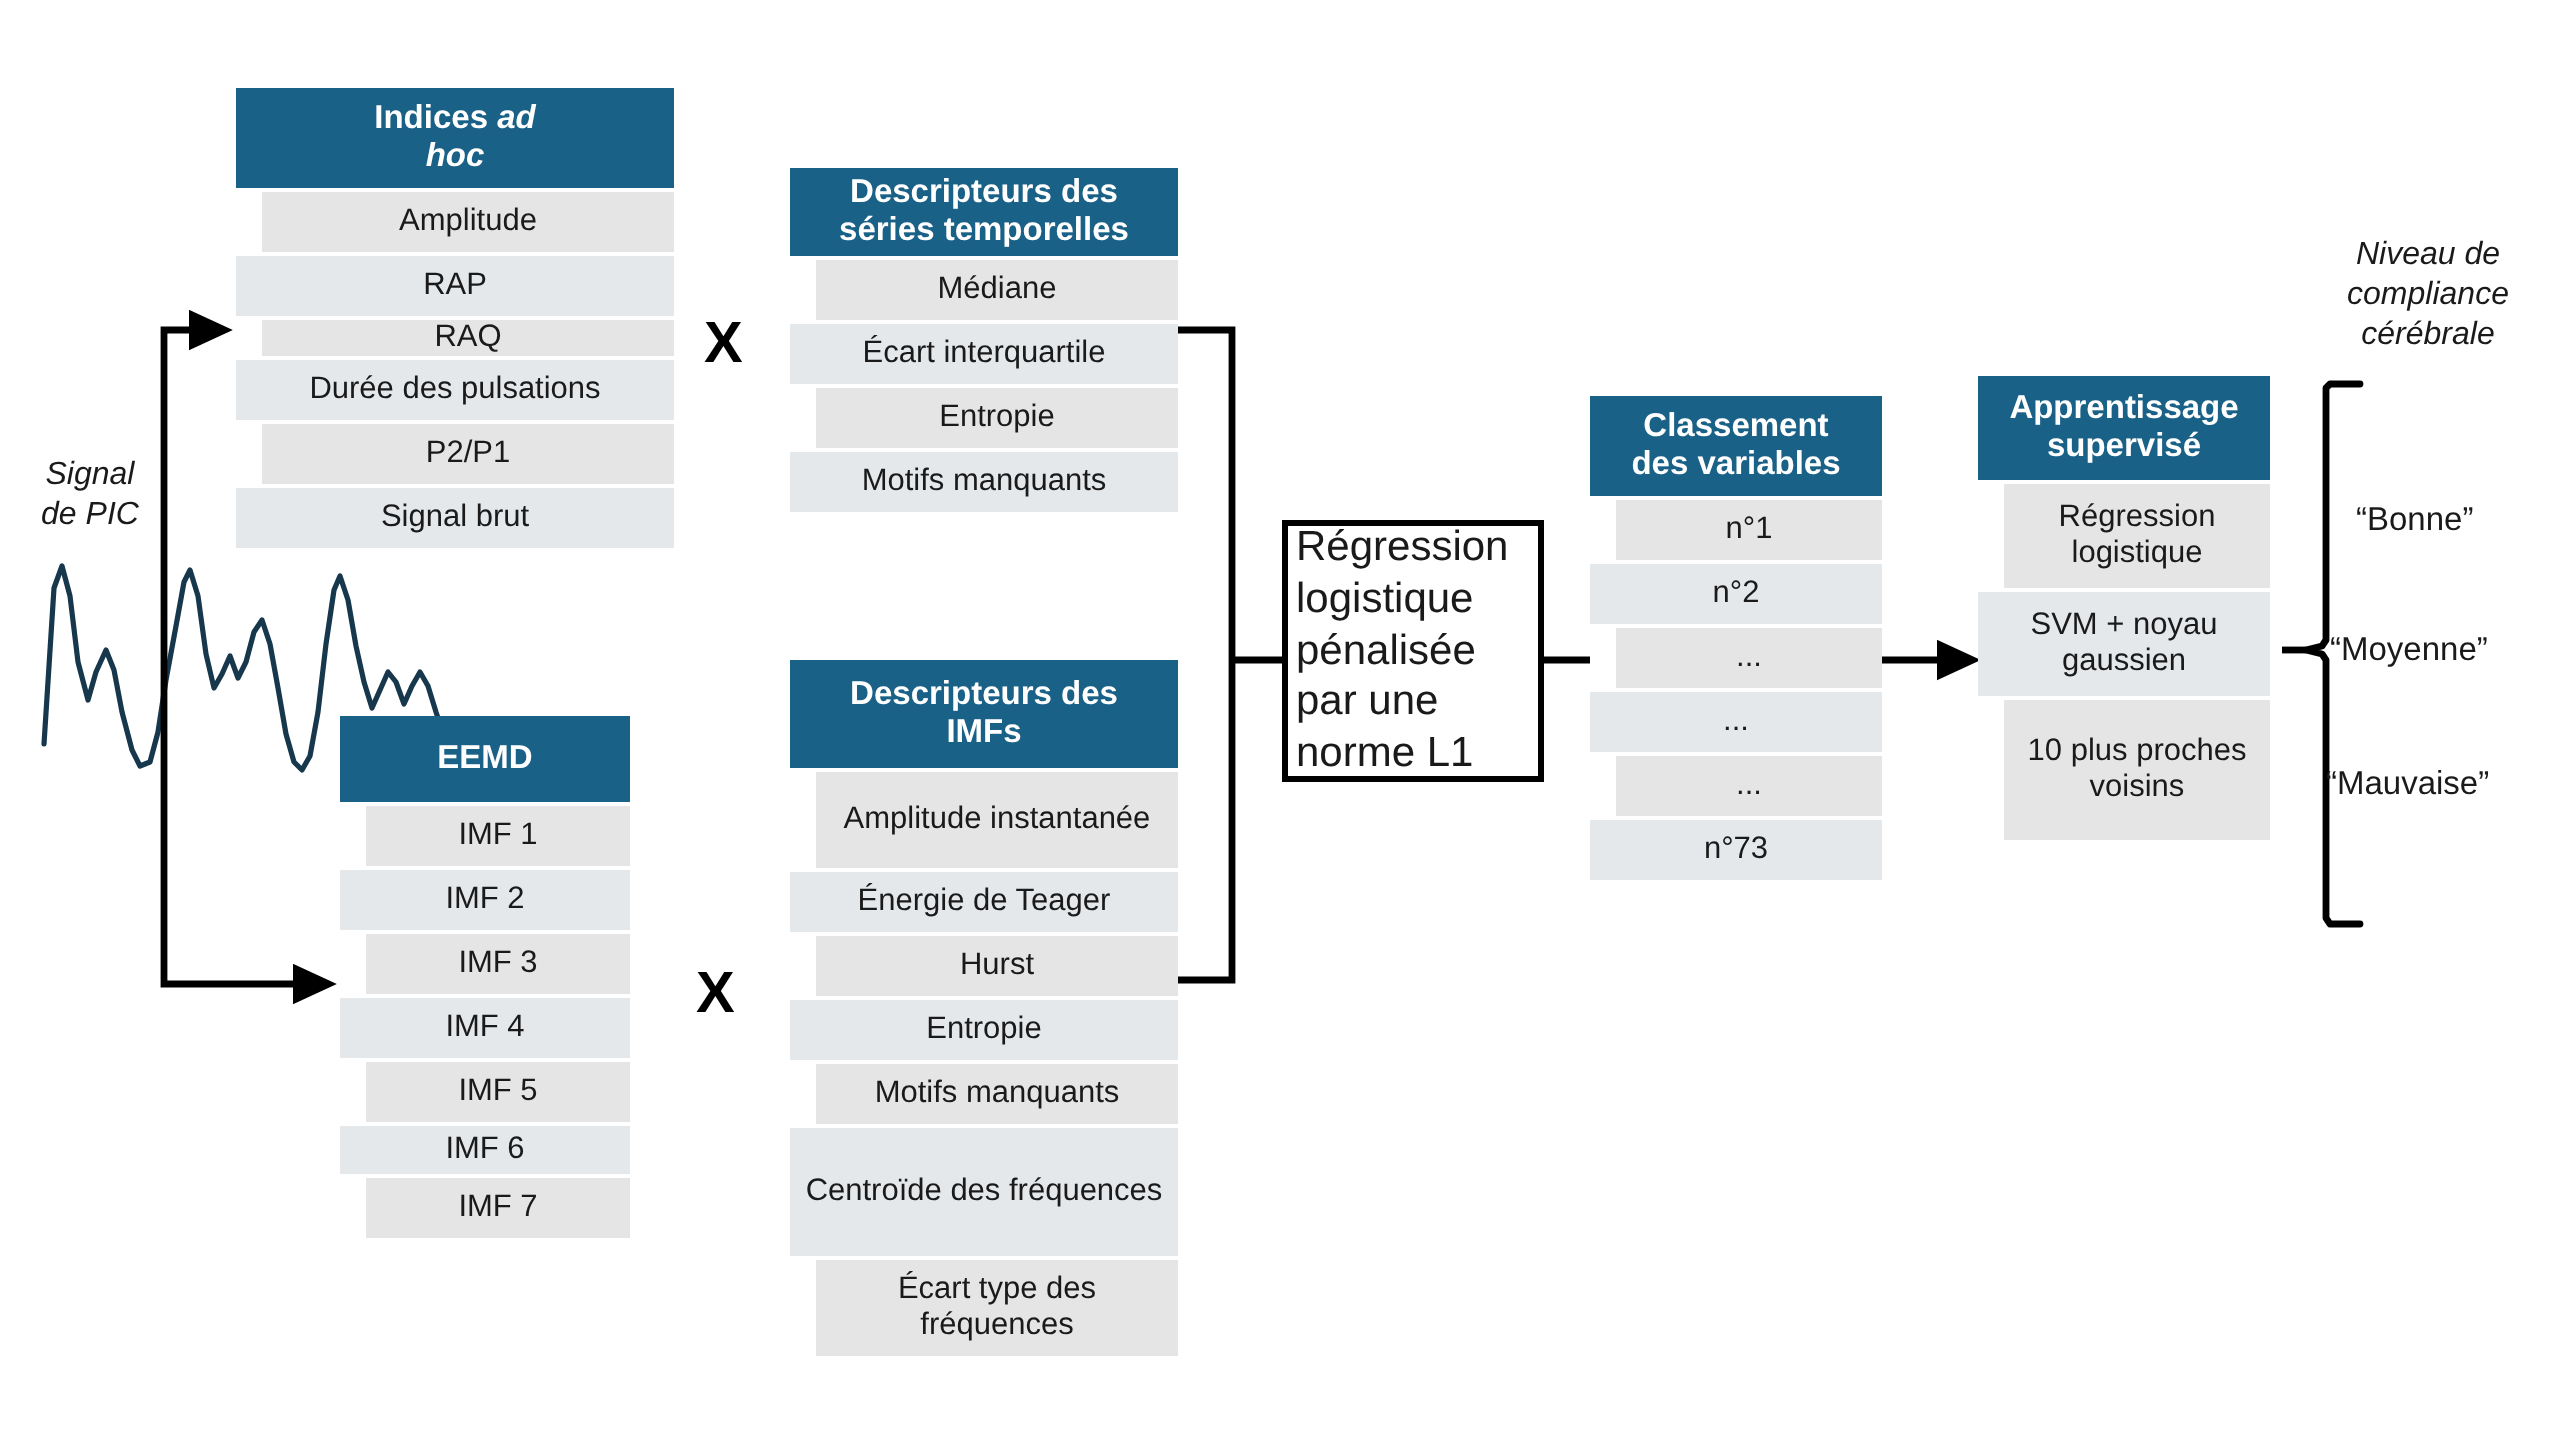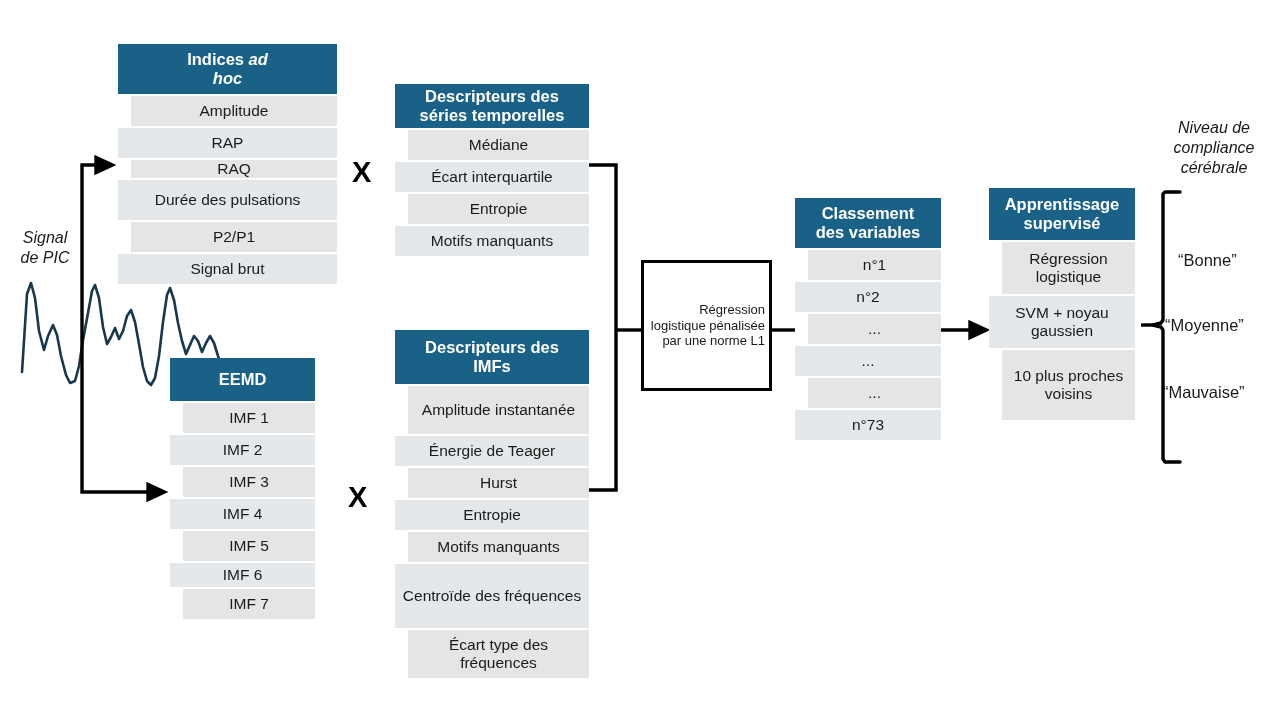--- a/index.html
+++ b/index.html
@@ -48,23 +48,23 @@
   .tbl-row.light { background: #e5e8eb; }
 
   .plain-box {
     position: absolute;
     box-sizing: border-box;
     border: 3px solid #000000;
     background: #ffffff;
     display: flex;
     align-items: center;
     justify-content: center;
-    text-align: right;
+    text-align: left;
     line-height: 1.22;
-    font-size: 13px;
+    font-size: 21px;
     color: #1a1a1a;
     padding: 4px;
   }
 
   .x-mark {
     position: absolute;
     font-weight: bold;
     font-size: 29px;
     color: #000000;
     line-height: 1;
@@ -157,21 +157,21 @@
     <div class="tbl-header" style="height:50px;">
       <div>
         <span>Indices</span>
         <i>ad</i><br>
         <i>hoc</i>
       </div>
     </div>
     <div class="tbl-row dark" style="height:30px;">Amplitude</div>
     <div class="tbl-row light" style="height:30px;">RAP</div>
     <div class="tbl-row dark" style="height:18px;">RAQ</div>
-    <div class="tbl-row light" style="height:40px;">Durée des pulsations</div>
+    <div class="tbl-row light" style="height:30px;">Durée des pulsations</div>
     <div class="tbl-row dark" style="height:30px;">P2/P1</div>
     <div class="tbl-row light" style="height:30px;">Signal brut</div>
   </div>
 
   <div class="x-mark" style="left:352px; top:158px;">X</div>
 
   <div class="table-box" style="left:170px; top:358px; width:145px;">
     <div class="tbl-header" style="height:43px;">EEMD</div>
     <div class="tbl-row dark" style="height:30px;">IMF 1</div>
     <div class="tbl-row light" style="height:30px;">IMF 2</div>

